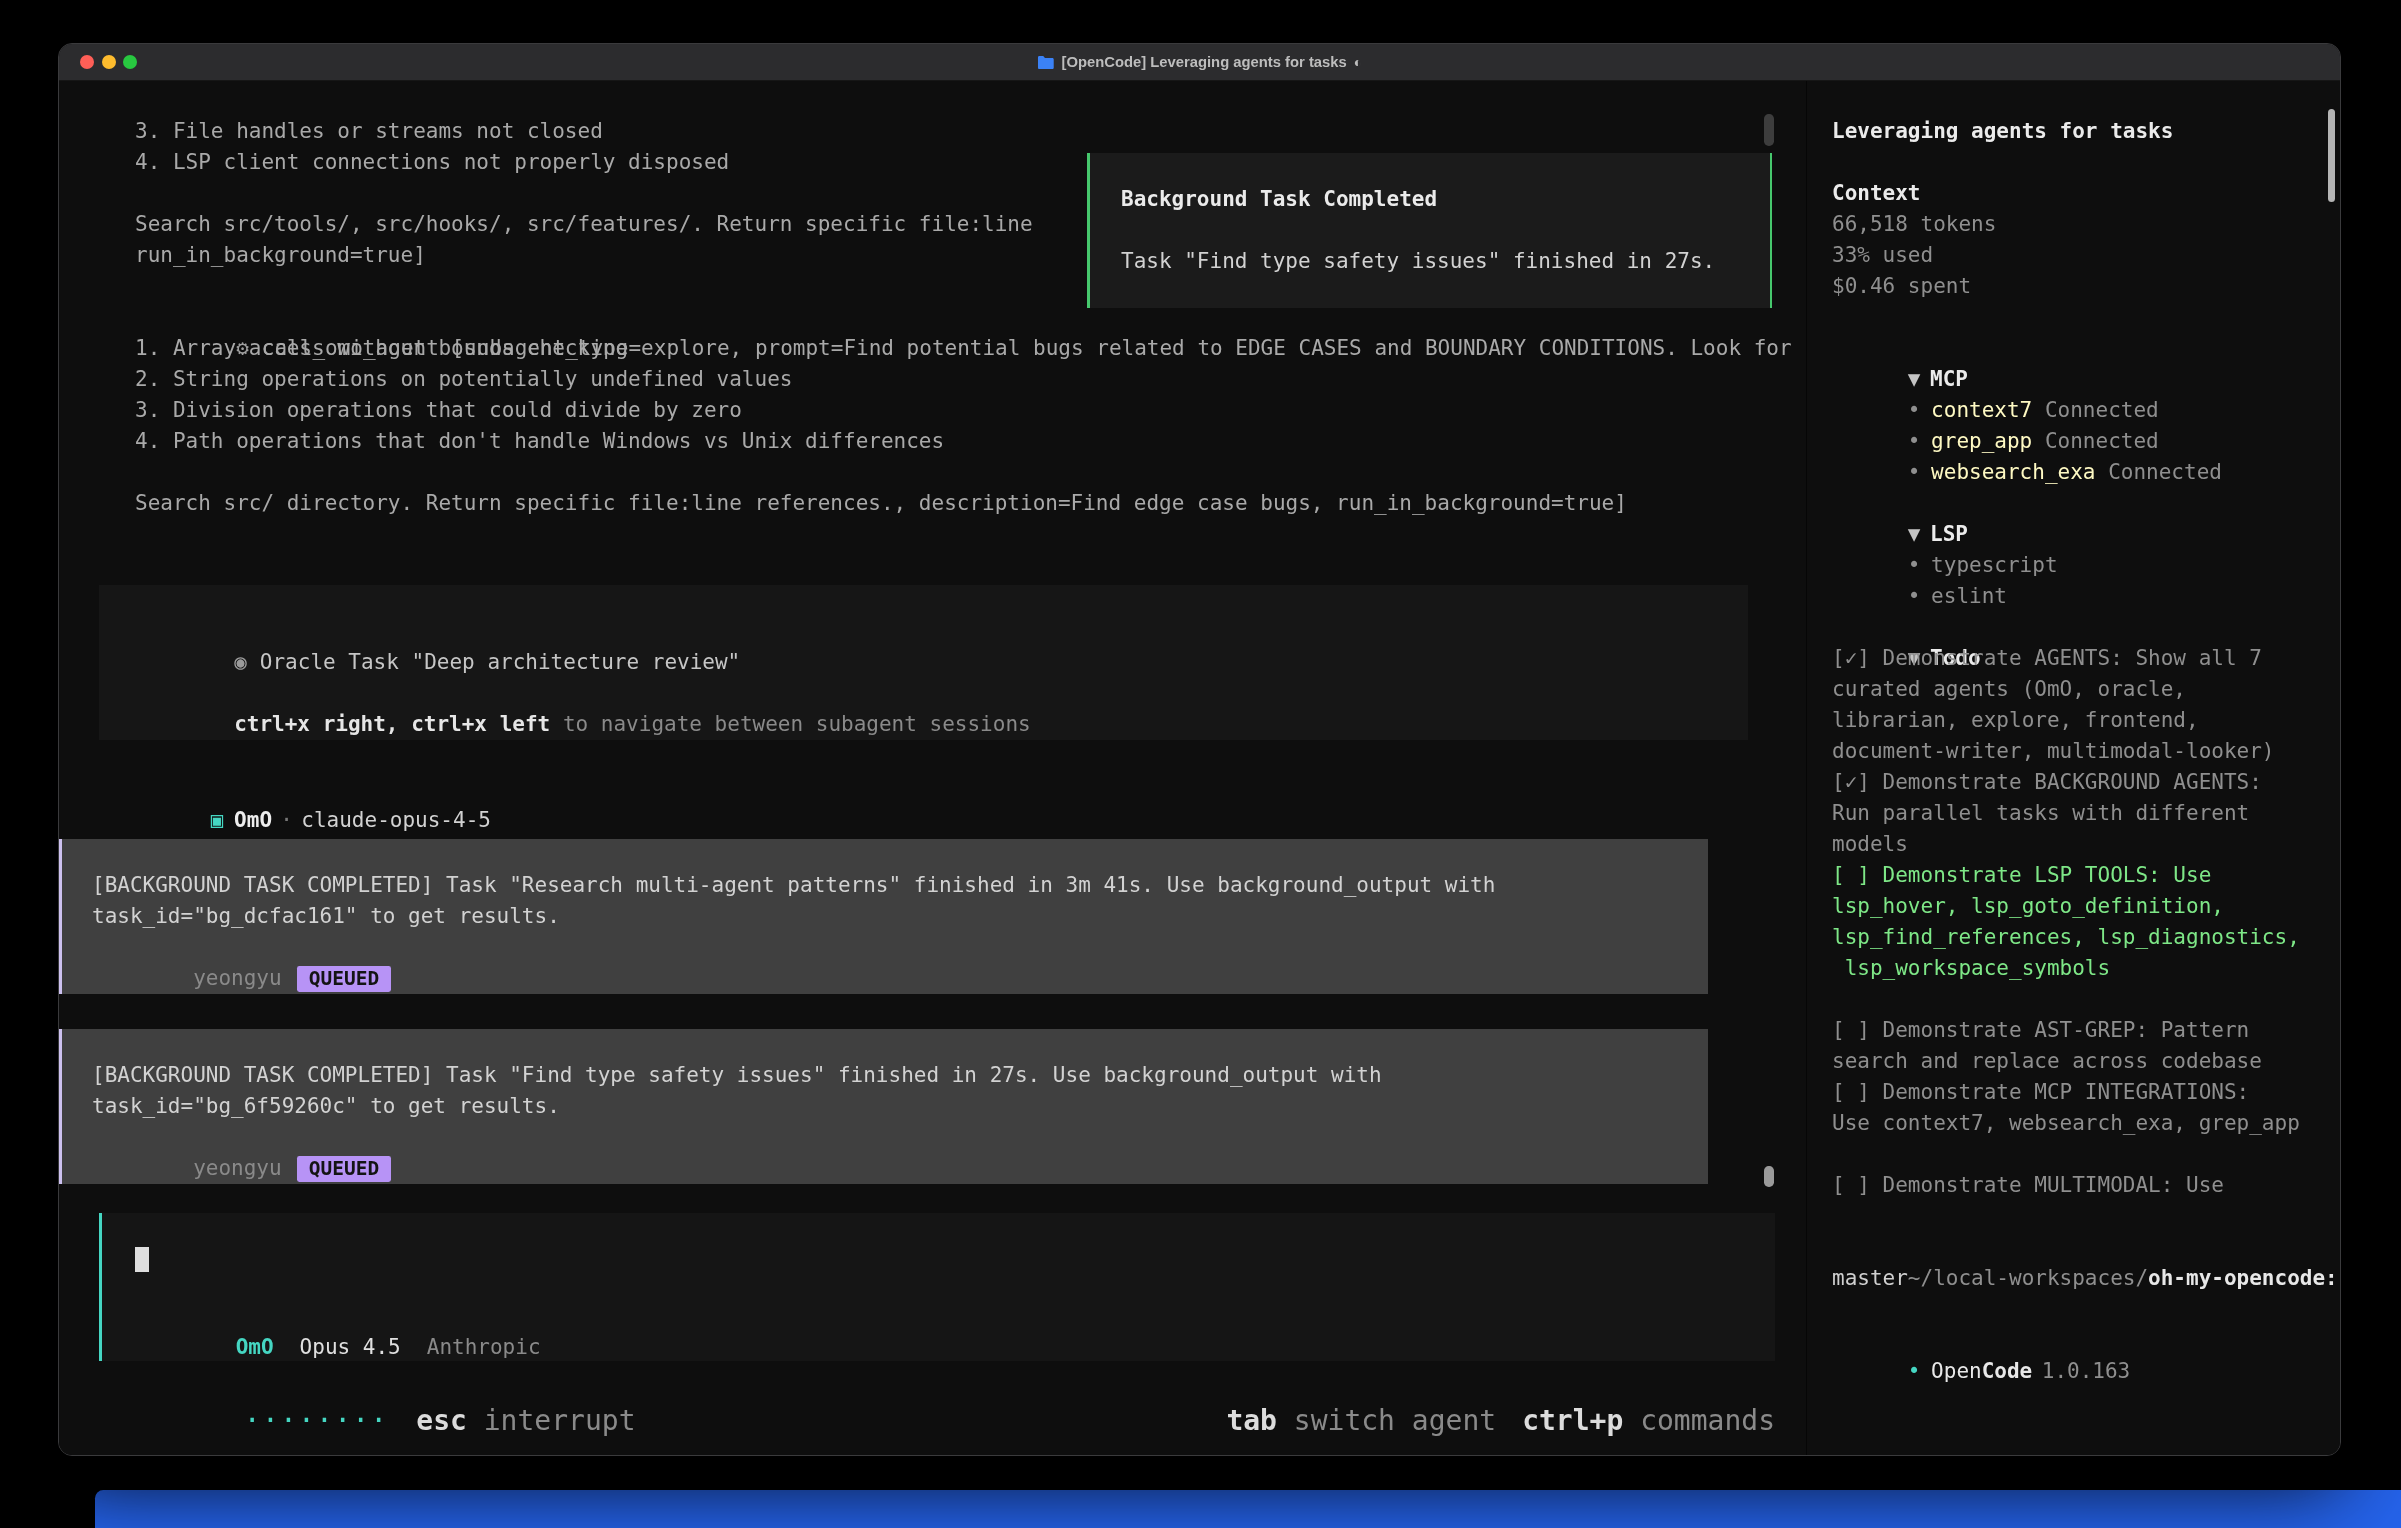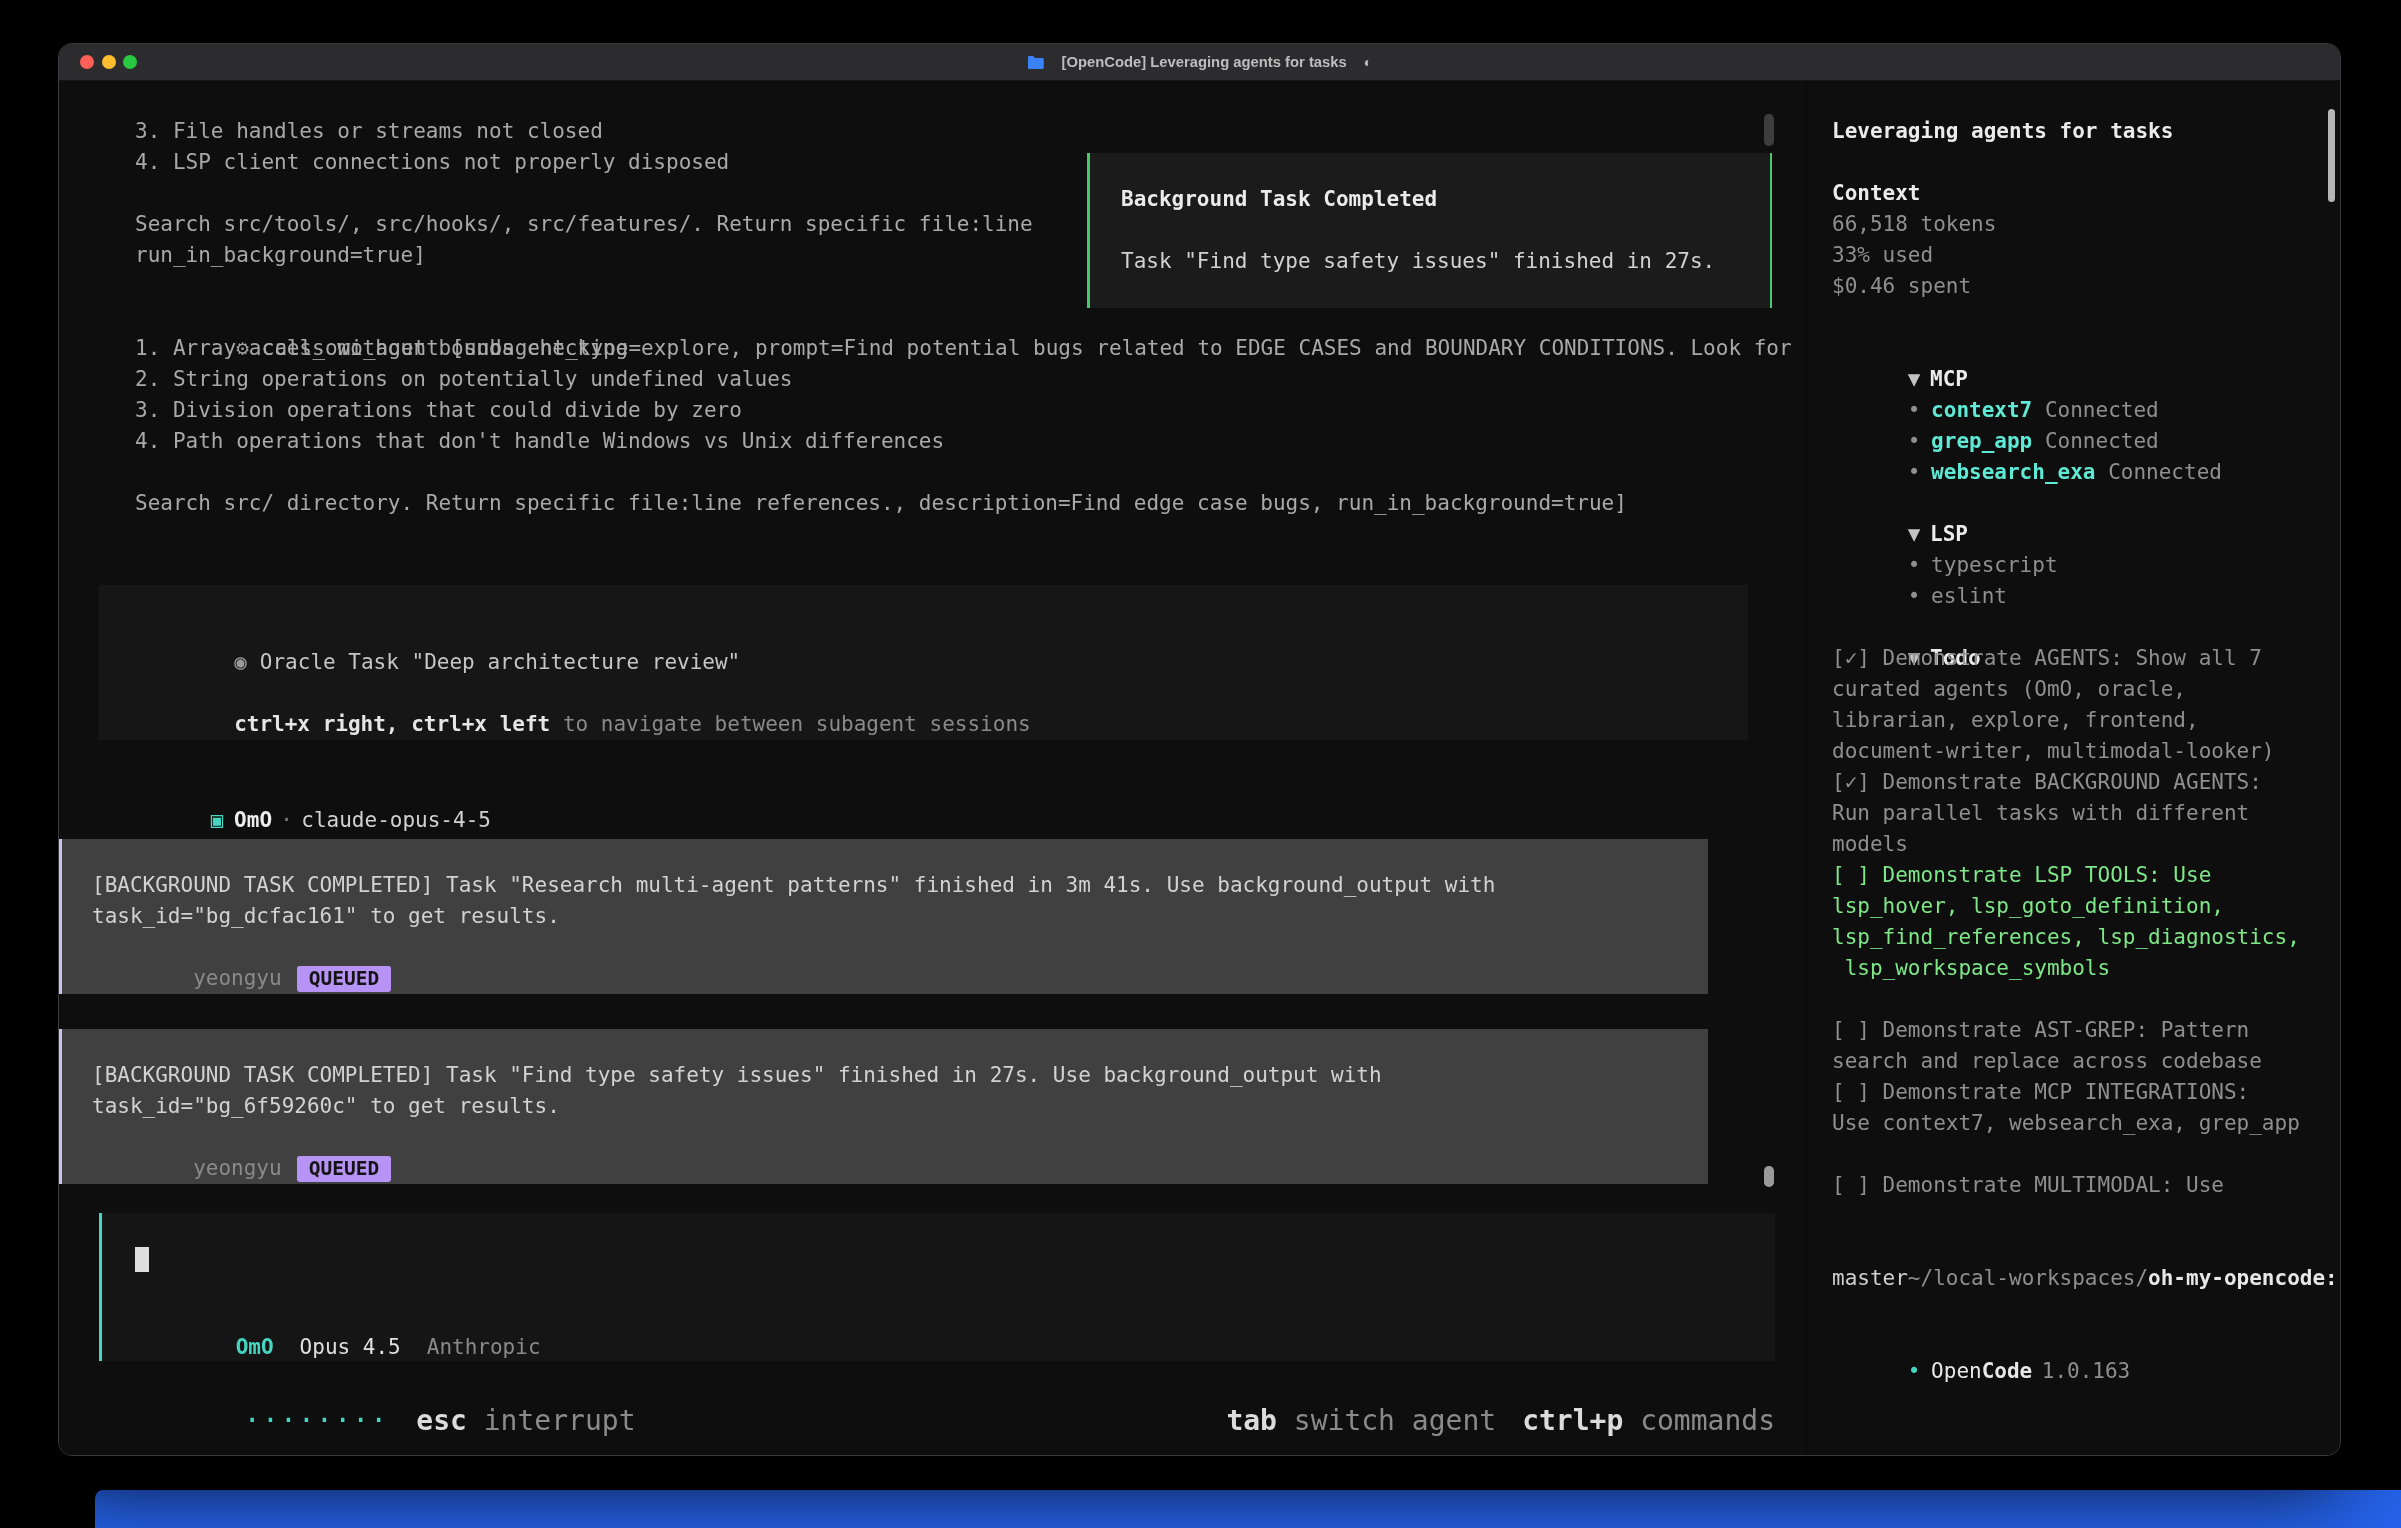--- a/index.html
+++ b/index.html
@@ -23,21 +23,21 @@
   }
   .traffic { display:flex; gap:7.7px; padding-left:21px; }
   .tl { width:14px; height:14px; border-radius:50%; display:inline-block; }
   .tl.red { background:#ff5f57; }
   .tl.yellow { background:#febc2e; }
   .tl.green { background:#28c840; }
   .title {
     position:absolute; left:0; right:0; text-align:center;
     font-family:"Liberation Sans","DejaVu Sans",sans-serif;
     font-size:14.8px; font-weight:600; color:#bdbdbd;
-    display:flex; align-items:center; justify-content:center; gap:17px;
+    display:flex; align-items:center; justify-content:center; gap:7px;
   }
   .moon { color:#bdbdbd; font-size:14px; }
 
   
   .main {
     position:absolute; left:0; top:37px; width:1747px; bottom:0;
     background:#0e0e0e; padding-top:35px;
   }
   .ln { height:31px; line-height:31px; font-size:21px; white-space:pre; }
   .blank { height:31px; }
@@ -124,21 +124,21 @@
     background:#0e0e0e; border-left:1.2px solid #060606;
     padding:35px 11.8px 0 25px;
   }
   .sln { height:31px; line-height:31px; font-size:21px; white-space:pre; }
   .sblank { height:31px; }
   .s-title { color:#ebebeb; font-weight:bold; }
   .s-head { color:#ebebeb; font-weight:bold; }
   .s-arrow { color:#c4c4c4; font-weight:normal; margin-right:9.5px; }
   .s-dim { color:#8f8f8f; }
   .s-bullet { color:#8f8f8f; margin-right:10.6px; }
-  .s-name { color:#5eead4;font-weight:bold; }
+  .s-name { color:#fef9c3; }
   .s-status { color:#8f8f8f; }
   .s-green { color:#7ee787; }
   .ws-dim { color:#8f8f8f; }
   .ws-bold { color:#e8e8e8; font-weight:bold; }
   .ws-branch { color:#d0d0d0; }
   .f-bullet { color:#45d6c2; margin-right:10.6px; }
   .f-name { color:#e8e8e8; }
   .f-name-b { color:#e8e8e8; font-weight:bold; }
   .f-ver { color:#8f8f8f; margin-left:9.5px; }
   .side-thumb {

